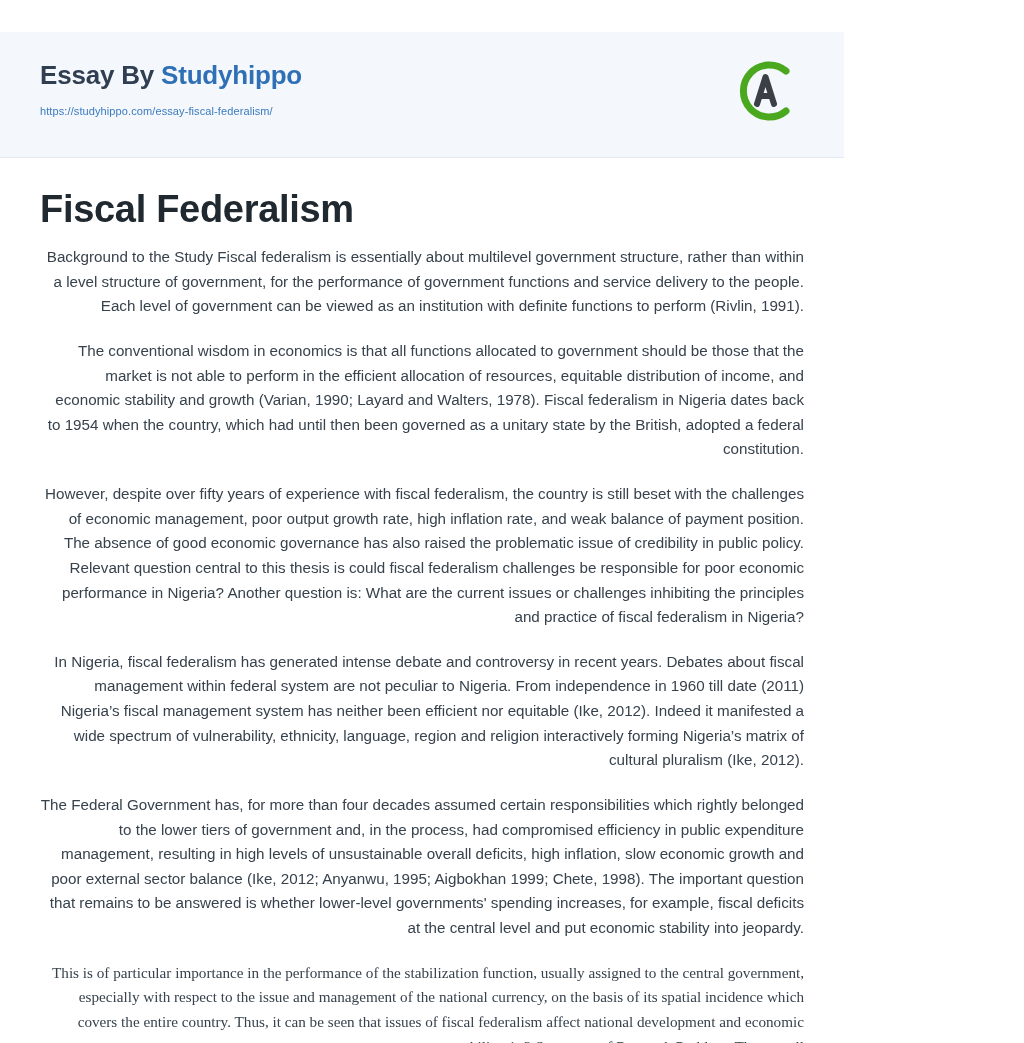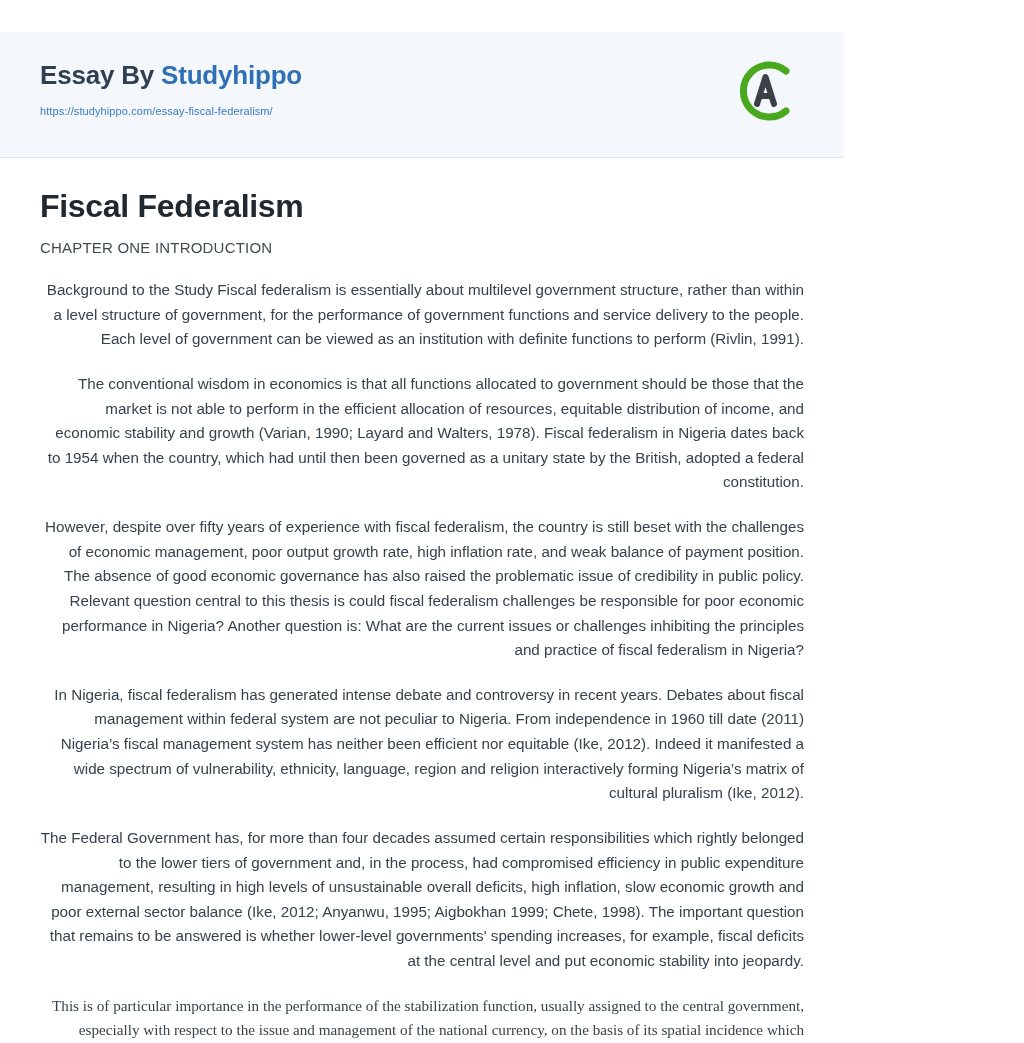--- a/index.html
+++ b/index.html
@@ -52,21 +52,21 @@
     top: 22px;
     width: 74px;
     height: 74px;
   }
   
   .doc {
     padding: 30px 40px 0 40px;
     box-sizing: border-box;
   }
   .doc-title {
-    font-size: 32px;
+    font-size: 38px;
     font-weight: bold;
     color: #20292f;
     margin: 0 0 14px 0;
     letter-spacing: -0.3px;
   }
   .doc-subtitle {
     font-size: 15px;
     color: #404b56;
     margin: 0 0 22px 0;
     letter-spacing: 0.2px;
@@ -95,21 +95,20 @@
       <svg width="74" height="74" viewBox="0 0 74 74" aria-hidden="true">
         <path d="M58 17 A26 26 0 1 0 58 57" fill="none" stroke="#4aa81e" stroke-width="7" stroke-linecap="round"></path>
         <path d="M29 50 L37.5 23 L46 50" fill="none" stroke="#3b3f46" stroke-width="6" stroke-linecap="round" stroke-linejoin="round"></path>
         <path d="M32.5 42 L41.5 42" fill="none" stroke="#3b3f46" stroke-width="6" stroke-linecap="round"></path>
       </svg>
     </div>
   </div>
 
   <div class="doc">
     <h1 class="doc-title">Fiscal Federalism</h1>
-    <div class="doc-subtitle">CHAPTER ONE INTRODUCTION</div>
 
     <p class="para">Background to the Study Fiscal federalism is essentially about multilevel government structure, rather than within a level structure of government, for the performance of government functions and service delivery to the people. Each level of government can be viewed as an institution with definite functions to perform (Rivlin, 1991).</p>
     <p class="para">The conventional wisdom in economics is that all functions allocated to government should be those that the market is not able to perform in the efficient allocation of resources, equitable distribution of income, and economic stability and growth (Varian, 1990; Layard and Walters, 1978). Fiscal federalism in Nigeria dates back to 1954 when the country, which had until then been governed as a unitary state by the British, adopted a federal constitution.</p>
     <p class="para">However, despite over fifty years of experience with fiscal federalism, the country is still beset with the challenges of economic management, poor output growth rate, high inflation rate, and weak balance of payment position. The absence of good economic governance has also raised the problematic issue of credibility in public policy. Relevant question central to this thesis is could fiscal federalism challenges be responsible for poor economic performance in Nigeria? Another question is: What are the current issues or challenges inhibiting the principles and practice of fiscal federalism in Nigeria?</p>
     <p class="para">In Nigeria, fiscal federalism has generated intense debate and controversy in recent years. Debates about fiscal management within federal system are not peculiar to Nigeria. From independence in 1960 till date (2011) Nigeria’s fiscal management system has neither been efficient nor equitable (Ike, 2012). Indeed it manifested a wide spectrum of vulnerability, ethnicity, language, region and religion interactively forming Nigeria’s matrix of cultural pluralism (Ike, 2012).</p>
     <p class="para">The Federal Government has, for more than four decades assumed certain responsibilities which rightly belonged to the lower tiers of government and, in the process, had compromised efficiency in public expenditure management, resulting in high levels of unsustainable overall deficits, high inflation, slow economic growth and poor external sector balance (Ike, 2012; Anyanwu, 1995; Aigbokhan 1999; Chete, 1998). The important question that remains to be answered is whether lower-level governments' spending increases, for example, fiscal deficits at the central level and put economic stability into jeopardy.</p>
     <p class="para">This is of particular importance in the performance of the stabilization function, usually assigned to the central government, especially with respect to the issue and management of the national currency, on the basis of its spatial incidence which covers the entire country. Thus, it can be seen that issues of fiscal federalism affect national development and economic stability. 1. 2 Statement of Research Problem. The overall</p>
   </div>
 
 </div>

